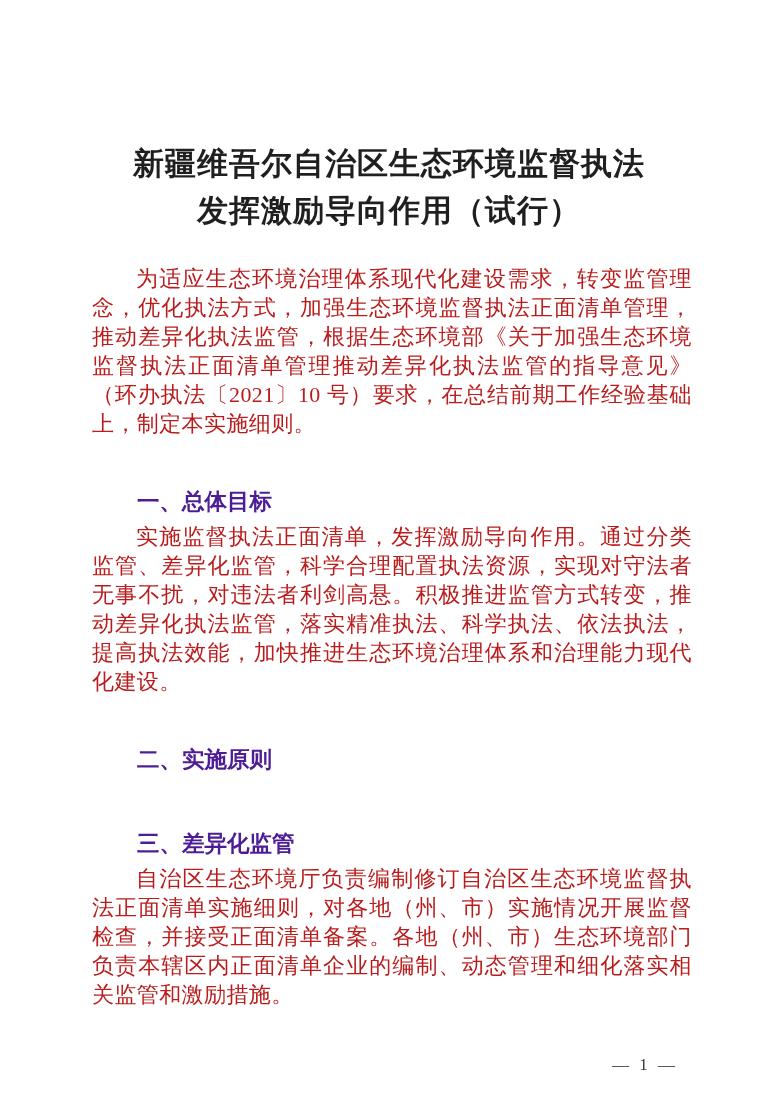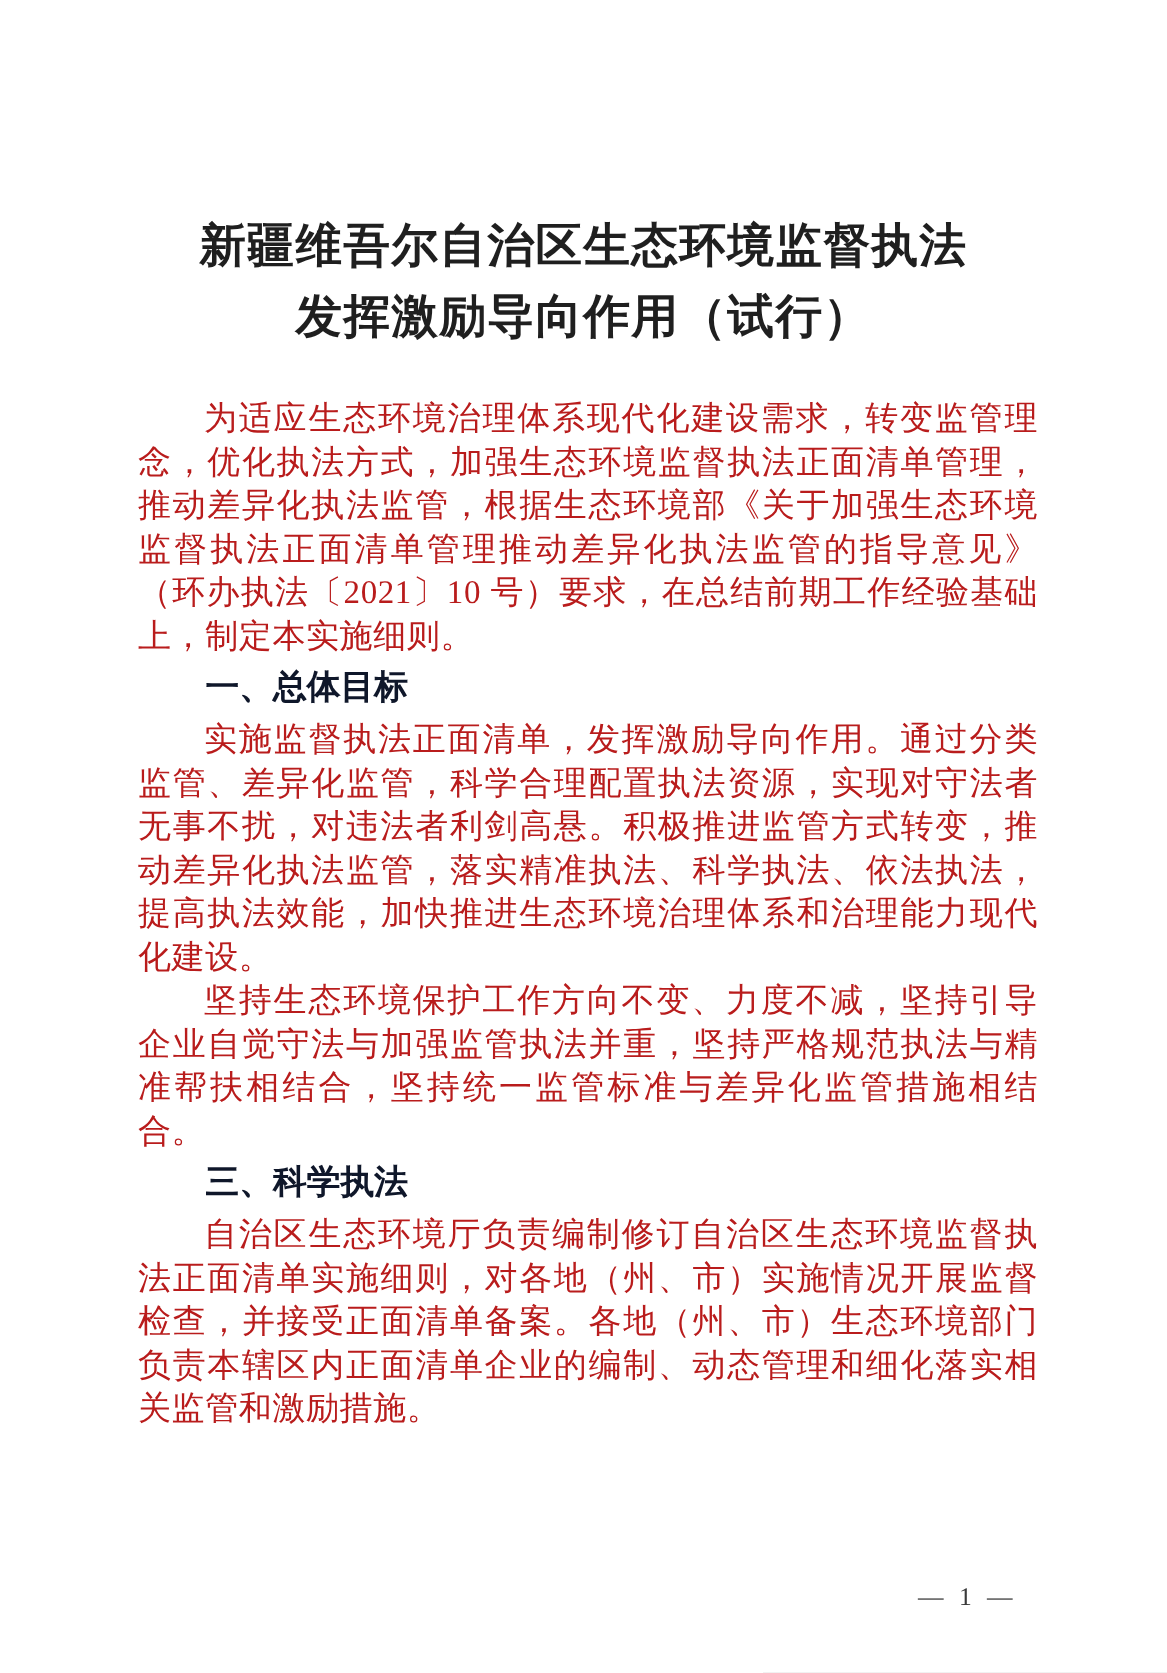--- a/index.html
+++ b/index.html
@@ -33,21 +33,22 @@
     text-indent: 2em;
     letter-spacing: 0.4px;
     color: #b91c1c;
   }
   .heading {
     font-family: "Liberation Sans", sans-serif;
     font-weight: 700;
     font-size: 22.5px;
     line-height: 40px;
     text-indent: 2em;
-    color: #0f172a;
+    color: #4c1d95;
+    margin-top: 44px;
   }
   .page-number {
     position: absolute;
     right: 100px;
     bottom: 40px;
     font-size: 17px;
     letter-spacing: 3px;
     color: #3a3a3a;
     font-family: "Liberation Serif", serif;
   }
@@ -63,24 +64,24 @@
   </div>
 
   <div class="doc-body">
 
     <p class="para">为适应生态环境治理体系现代化建设需求，转变监管理念，优化执法方式，加强生态环境监督执法正面清单管理，推动差异化执法监管，根据生态环境部《关于加强生态环境监督执法正面清单管理推动差异化执法监管的指导意见》（环办执法〔2021〕10 号）要求，在总结前期工作经验基础上，制定本实施细则。</p>
 
     <div class="heading">一、总体目标</div>
 
     <p class="para">实施监督执法正面清单，发挥激励导向作用。通过分类监管、差异化监管，科学合理配置执法资源，实现对守法者无事不扰，对违法者利剑高悬。积极推进监管方式转变，推动差异化执法监管，落实精准执法、科学执法、依法执法，提高执法效能，加快推进生态环境治理体系和治理能力现代化建设。</p>
 
+    <div class="heading">二、实施原则</div>
 
-    <p class="para">坚持生态环境保护工作方向不变、力度不减，坚持引导企业自觉守法与加强监管执法并重，坚持严格规范执法与精准帮扶相结合，坚持统一监管标准与差异化监管措施相结合。</p>
 
-    <div class="heading">三、科学执法</div>
+    <div class="heading">三、差异化监管</div>
 
     <p class="para">自治区生态环境厅负责编制修订自治区生态环境监督执法正面清单实施细则，对各地（州、市）实施情况开展监督检查，并接受正面清单备案。各地（州、市）生态环境部门负责本辖区内正面清单企业的编制、动态管理和细化落实相关监管和激励措施。</p>
 
   </div>
 
   <div class="page-number">— 1 —</div>
 
 </div>
 
 </body></html>

